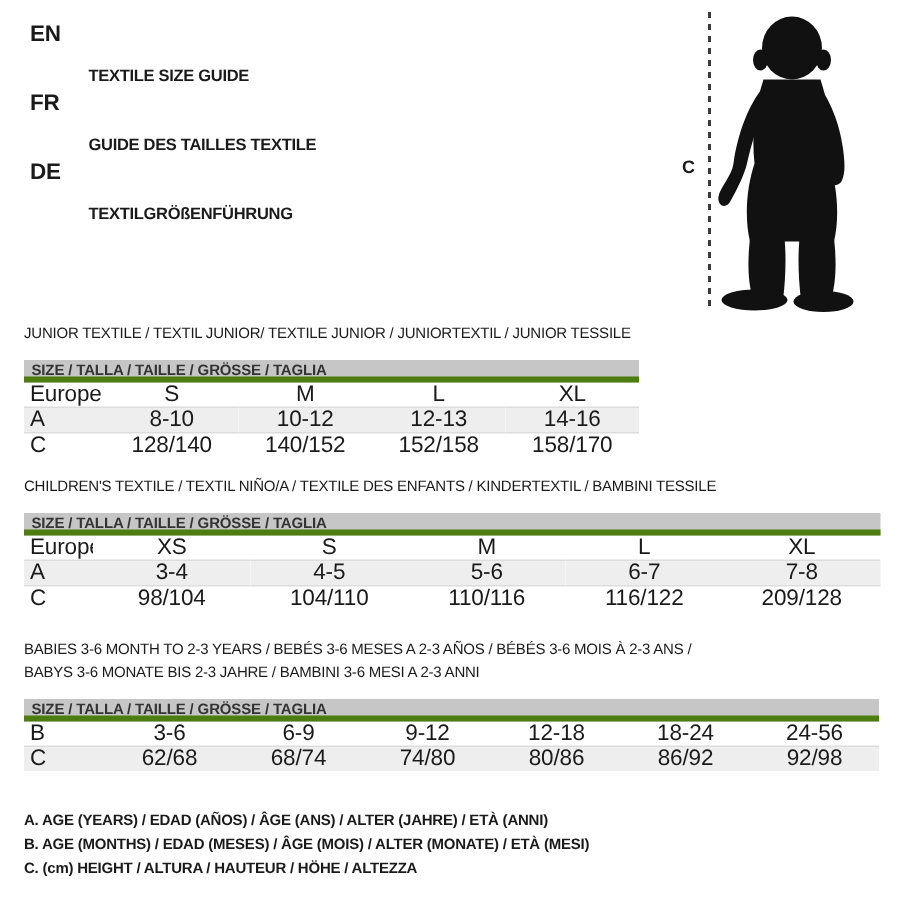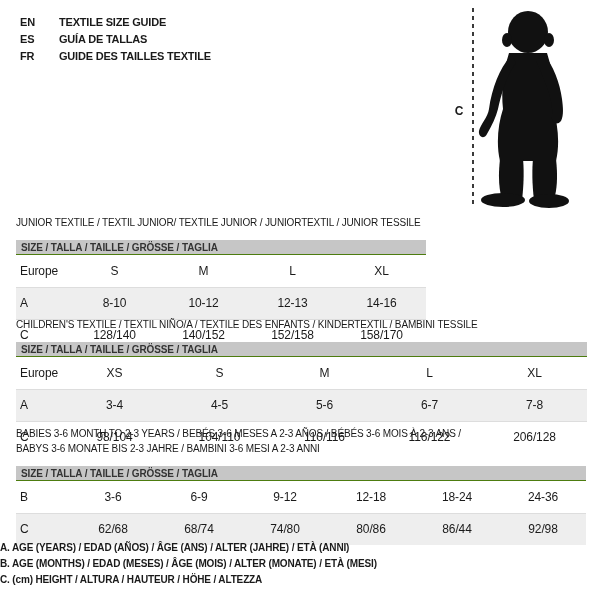--- a/index.html
+++ b/index.html
@@ -13,22 +13,22 @@
     position:relative;
     background:#ffffff;
     overflow:hidden;
     font-family:"Liberation Sans","DejaVu Sans",sans-serif;
     color:var(--text);
   }
 
   
   .lang-block{position:absolute;left:20px;top:14px;}
   .lang-row{display:flex;line-height:17px;}
-  .lang-code{width:39px;font-weight:bold;font-size:11px;letter-spacing:-0.2px;}
-  .lang-label{font-weight:bold;font-size:11px;letter-spacing:-0.2px;white-space:nowrap;}
+  .lang-code{width:39px;font-weight:bold;font-size:15px;letter-spacing:-0.2px;}
+  .lang-label{font-weight:bold;font-size:11px;letter-spacing:-0.2px;white-space:nowrap;margin-top:29px;}
 
   
   .measure-line{
     position:absolute;left:472px;top:8px;width:2px;height:200px;
     background:repeating-linear-gradient(to bottom,#3a3a3a 0 4px,transparent 4px 8px);
   }
   .measure-label{
     position:absolute;left:450px;top:104px;width:18px;
     text-align:center;font-weight:bold;font-size:12px;
   }
@@ -39,55 +39,55 @@
   #section-junior{top:215px;}
   #section-children{top:317px;}
   #section-babies{top:426px;}
   .section-title{
     font-size:10px;font-weight:normal;line-height:15px;
     margin-bottom:10px;white-space:nowrap;letter-spacing:-0.15px;
   }
   .table-header{
     height:15px;line-height:15px;background:var(--header-bg);
     font-size:10px;font-weight:bold;color:#333333;
-    padding-left:5px;border-bottom:1px solid #4d7c0f;
+    padding-left:5px;border-bottom:4px solid #4d7c0f;
     white-space:nowrap;letter-spacing:-0.1px;
   }
   table.size-table{border-collapse:collapse;table-layout:fixed;}
   table.size-table td{
-    height:32px;line-height:16px;padding:0;
-    font-size:12px;text-align:center;color:var(--text);
+    height:16px;line-height:16px;padding:0;
+    font-size:15px;text-align:center;color:var(--text);
     letter-spacing:-0.1px;overflow:hidden;white-space:nowrap;
   }
   table.size-table td:first-child{text-align:left;padding-left:4px;}
   table.size-table tr.stripe{background:var(--stripe-bg);}
   table.size-table tr + tr td{border-top:1px solid #dddddd;}
 
   
-  .footnotes{position:absolute;left:0;top:540px;}
+  .footnotes{position:absolute;left:16px;top:540px;}
   .footnote{
     font-size:10px;font-weight:bold;line-height:16px;
     white-space:nowrap;letter-spacing:-0.15px;
   }
 </style>
 </head>
 <body>
 
 <div class="lang-block">
     <div class="lang-row">
       <span class="lang-code">EN</span>
       <span class="lang-label">TEXTILE SIZE GUIDE</span>
     </div>
     <div class="lang-row">
-      <span class="lang-code">ES</span>
-      <span class="lang-label">GUÍA DE TALLAS</span>
-    </div>
-    <div class="lang-row">
       <span class="lang-code">FR</span>
       <span class="lang-label">GUIDE DES TAILLES TEXTILE</span>
+    </div>
+    <div class="lang-row">
+      <span class="lang-code">DE</span>
+      <span class="lang-label">TEXTILGRÖßENFÜHRUNG</span>
     </div>
   </div>
 
 <div class="measure-line"></div>
 <div class="measure-label">C</div>
 
 <svg class="baby-svg" viewBox="0 0 100 200" xmlns="http://www.w3.org/2000/svg">
   <g fill="#111111">
     <ellipse cx="52" cy="23" rx="20" ry="21"></ellipse>
     <ellipse cx="31" cy="31" rx="5" ry="7"></ellipse>
@@ -167,21 +167,21 @@
             <td>5-6</td>
             <td>6-7</td>
             <td>7-8</td>
           </tr>
           <tr>
             <td>C</td>
             <td>98/104</td>
             <td>104/110</td>
             <td>110/116</td>
             <td>116/122</td>
-            <td>206/128</td>
+            <td>209/128</td>
           </tr>
         </tbody>
       </table>
     </div>
     <div class="section" id="section-babies">
       <div class="section-title">BABIES 3-6 MONTH TO 2-3 YEARS / BEBÉS 3-6 MESES A 2-3 AÑOS / BÉBÉS 3-6 MOIS À 2-3 ANS /<br>BABYS 3-6 MONATE BIS 2-3 JAHRE / BAMBINI 3-6 MESI A 2-3 ANNI</div>
       <div class="table-header" style="width: 570px;">SIZE / TALLA / TAILLE / GRÖSSE / TAGLIA</div>
       <table class="size-table" style="width: 570px;">
         <colgroup>
           <col style="width: 54px;">
@@ -193,29 +193,29 @@
           <col style="width: 86px;">
         </colgroup>
         <tbody>
           <tr>
             <td>B</td>
             <td>3-6</td>
             <td>6-9</td>
             <td>9-12</td>
             <td>12-18</td>
             <td>18-24</td>
-            <td>24-36</td>
+            <td>24-56</td>
           </tr>
           <tr class="stripe">
             <td>C</td>
             <td>62/68</td>
             <td>68/74</td>
             <td>74/80</td>
             <td>80/86</td>
-            <td>86/44</td>
+            <td>86/92</td>
             <td>92/98</td>
           </tr>
         </tbody>
       </table>
     </div>
   </div>
 
 <div class="footnotes">
     <div class="footnote">A. AGE (YEARS) / EDAD (AÑOS) / ÂGE (ANS) / ALTER (JAHRE) / ETÀ (ANNI)</div>
     <div class="footnote">B. AGE (MONTHS) / EDAD (MESES) / ÂGE (MOIS) / ALTER (MONATE) / ETÀ (MESI)</div>

